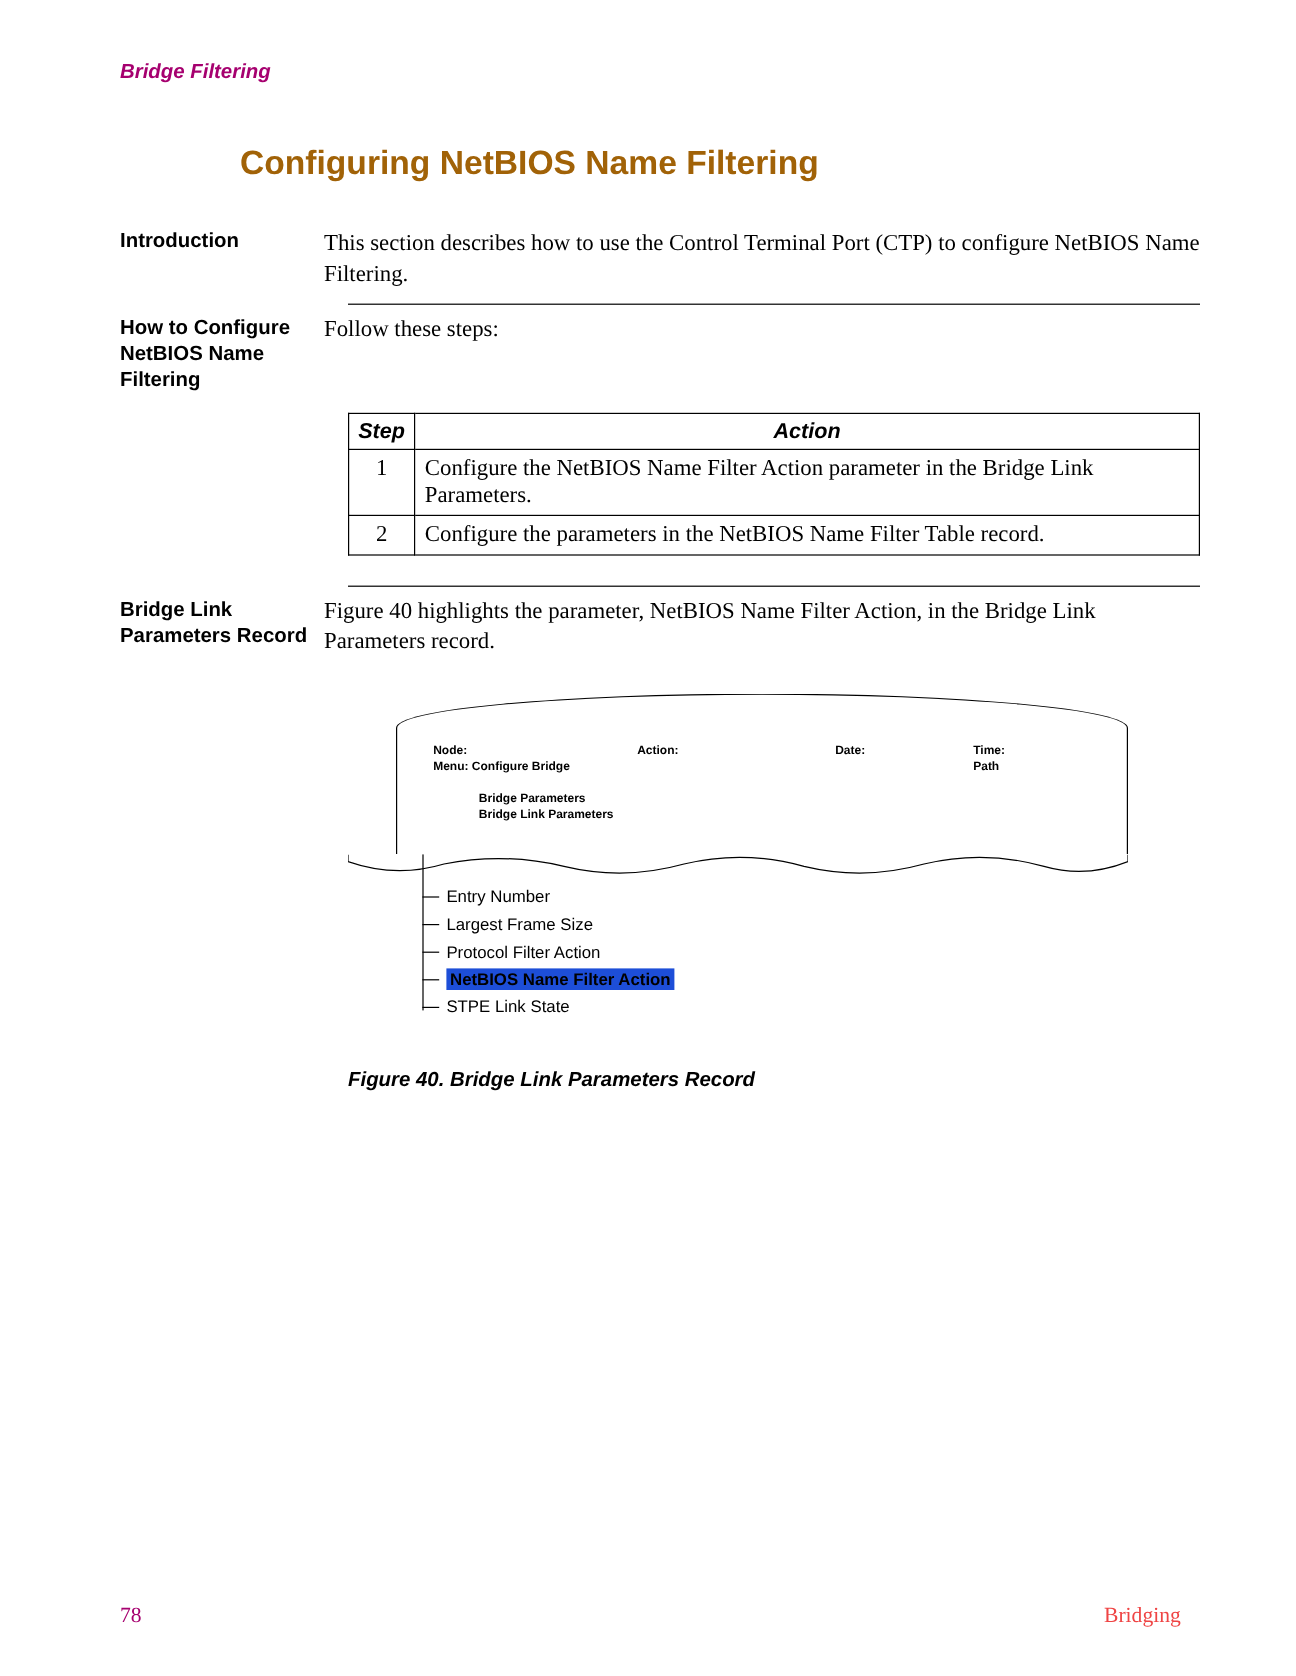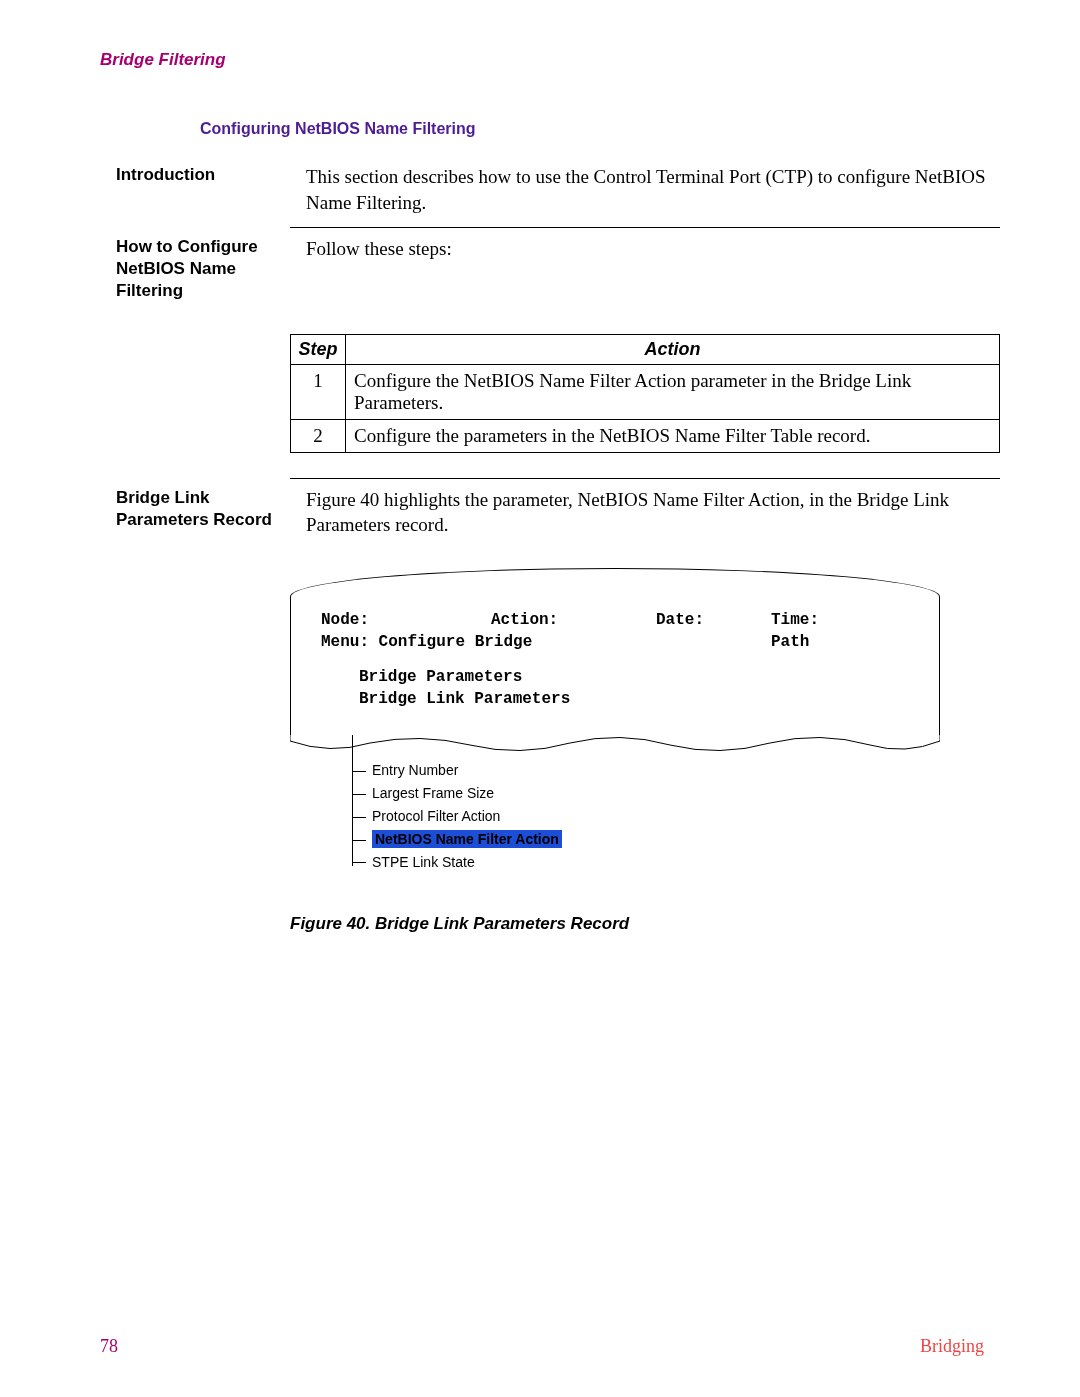--- a/index.html
+++ b/index.html
@@ -17,31 +17,29 @@
     font-family: Arial, Helvetica, sans-serif;
     font-weight: bold;
     font-style: italic;
     color: #a6006f;
     font-size: 17px;
     margin-bottom: 50px;
   }
   .page-title {
     font-family: Arial, Helvetica, sans-serif;
     font-weight: bold;
-    color: #4c1d95;
-    font-size: 16px;
+    color: #a16207;
+    font-size: 28px;
     margin-left: 100px;
-    margin-bottom: 18px;
+    margin-bottom: 30px;
   }
   .section {
     display: flex;
-    gap: 20px;
     margin-bottom: 10px;
     padding-top: 8px;
-    margin-left: 16px;
   }
   .side-label {
     font-family: Arial, Helvetica, sans-serif;
     font-weight: bold;
     font-size: 17px;
     width: 170px;
     flex-shrink: 0;
     line-height: 1.3;
   }
   .body-text {
@@ -49,21 +47,21 @@
     line-height: 1.35;
   }
   .hr-line {
     border: none;
     border-top: 1px solid #000;
     margin: 12px 0 0 190px;
   }
   .steps-table {
     border-collapse: collapse;
     margin-left: 190px;
-    margin-top: 31px;
+    margin-top: 15px;
     width: calc(100% - 190px);
     font-size: 19px;
   }
   .steps-table th {
     font-family: Arial, Helvetica, sans-serif;
     font-weight: bold;
     font-style: italic;
     text-align: center;
     border: 1px solid #000;
     padding: 4px 6px;
@@ -87,24 +85,25 @@
     position: relative;
     width: 650px;
   }
   .terminal-box {
     position: relative;
     border: 1px solid #000;
     border-top-left-radius: 70% 40px;
     border-top-right-radius: 70% 40px;
     border-bottom: none;
     padding: 40px 30px 25px 30px;
-    font-family: Liberation Mono, monospace;
-    font-weight: bold;
-    font-size: 16px;
+    font-family: Liberation Sans, sans-serif;
+    font-weight: bold;
+    font-size: 10px;
     line-height: 1.4;
+    margin-left: 40px;
   }
   .terminal-row { display: flex; }
   .terminal-row span { display: inline-block; }
   .tlbl-node { width: 170px; }
   .tlbl-addr { width: 165px; }
   .tlbl-date { width: 115px; }
   .menu-indent { padding-left: 38px; margin-top: 12px; }
   .wave-svg { display: block; width: 100%; height: 24px; }
   .tree {
     margin-left: 62px;

